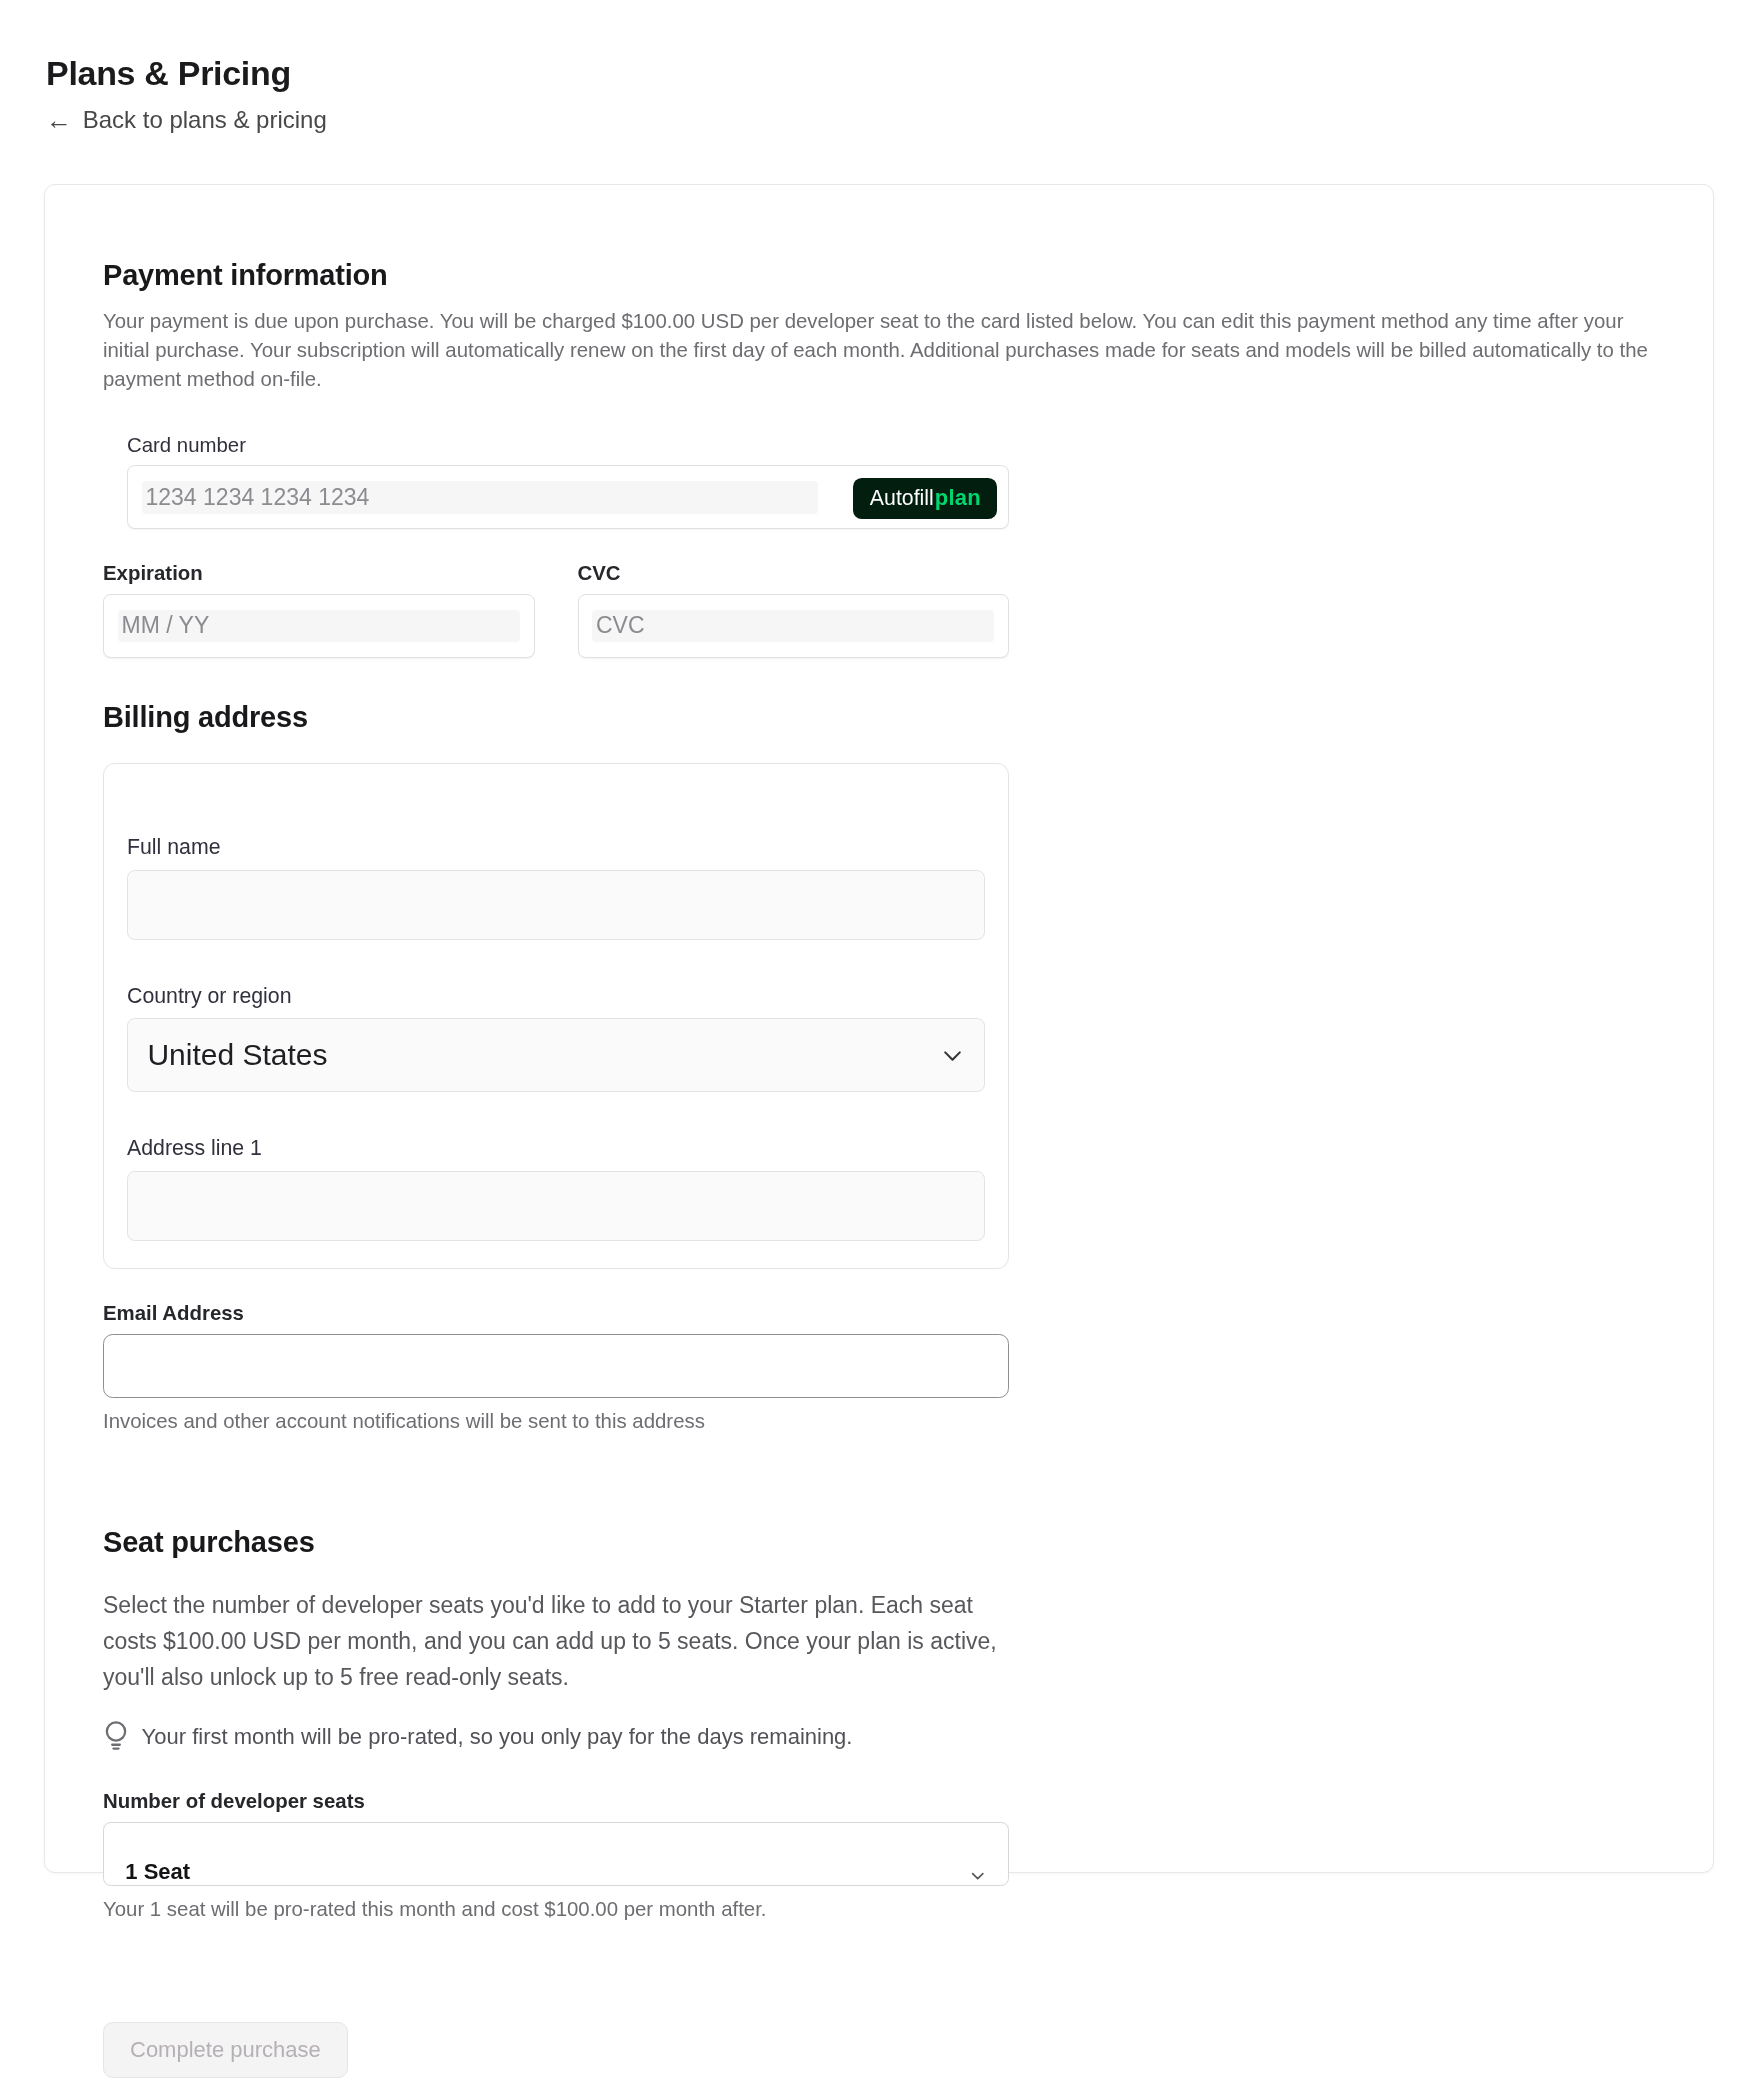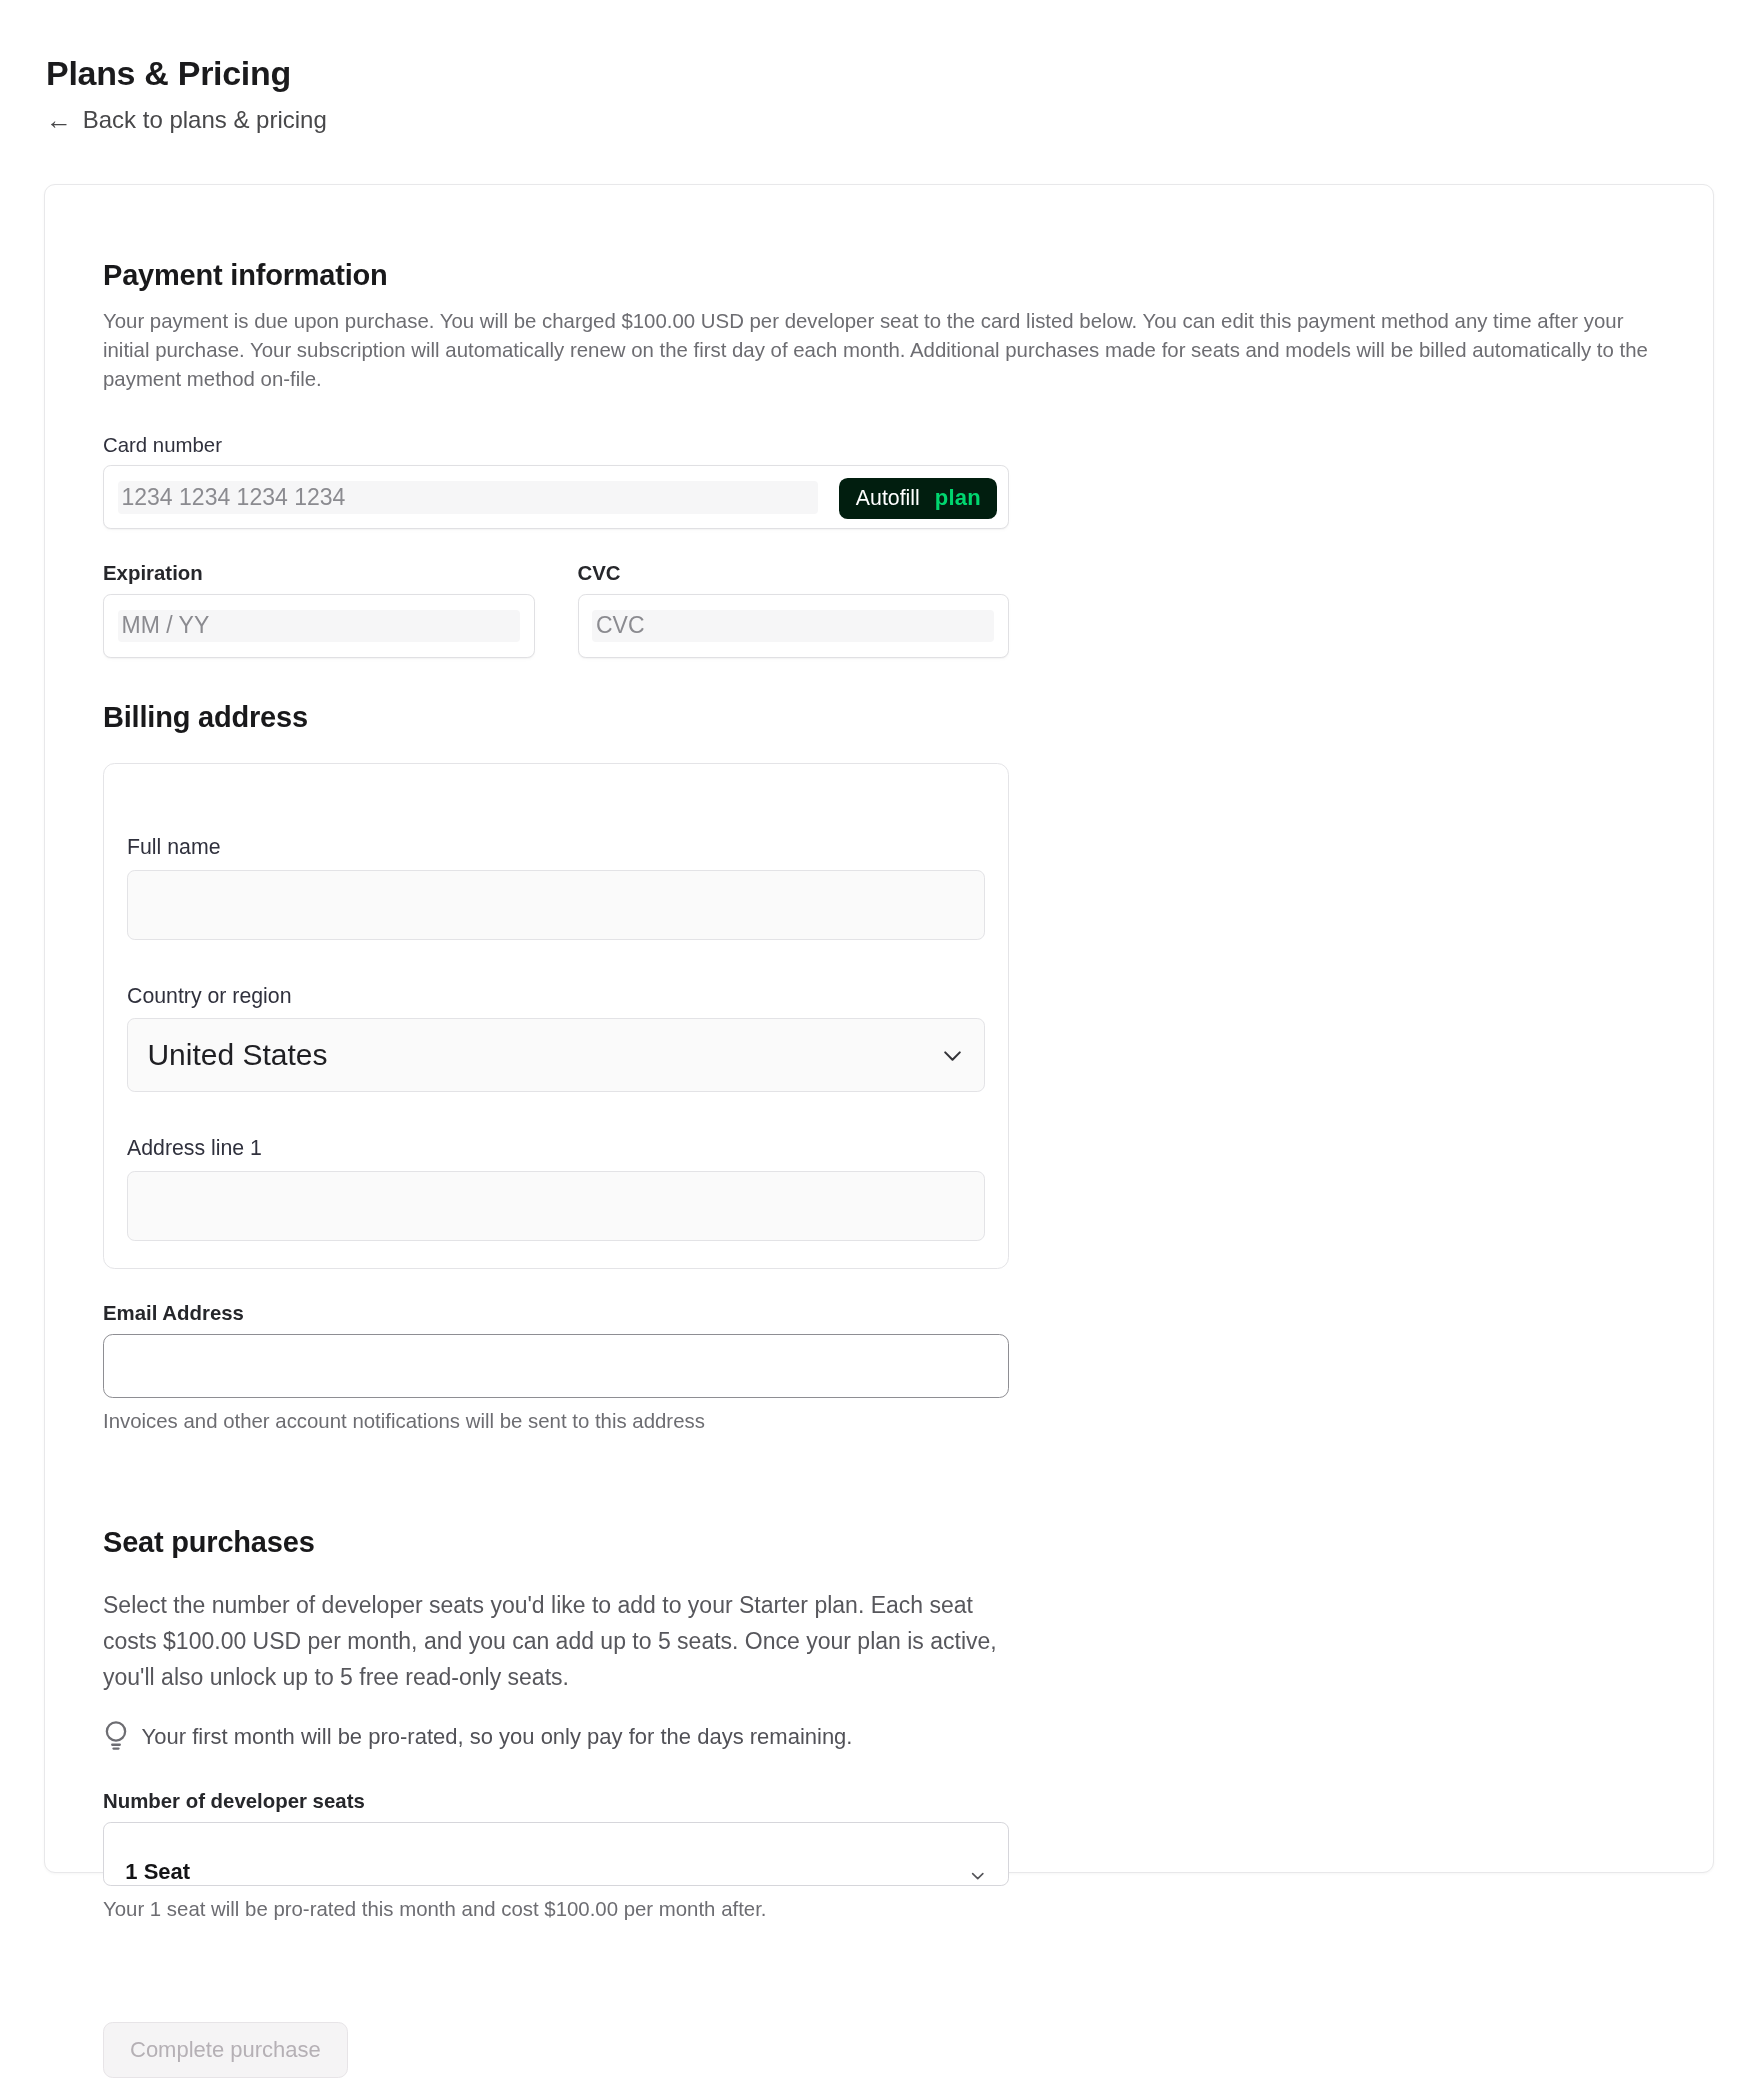--- a/index.html
+++ b/index.html
@@ -97,21 +97,21 @@
   .stripe-input input::placeholder { color: #8b8b90; opacity: 1; }
 
   .card-number-wrap { margin-top: 1.9px; }
 
   .autofill-btn {
     position: absolute;
     top: 11.6px; right: 10.7px;
     height: 41px;
     display: inline-flex;
     align-items: center;
-    gap: 15px;
+    gap: 1px;
     padding: 0 16.5px;
     background: #011e0f;
     border: none;
     border-radius: 8.7px;
     cursor: pointer;
     font-family: "Liberation Sans", sans-serif;
   }
   .autofill-btn .af-label { color: #ffffff; font-size: 21.3px; font-weight: 500; }
   .autofill-btn .af-brand { color: #00d66f; font-size: 22px; font-weight: 700; letter-spacing: 0.2px; }
 
@@ -243,21 +243,21 @@
   </a>
 </header>
 
 <main class="card">
 
   <section>
     <h2 class="section-heading">Payment information</h2>
     <p class="payment-desc">Your payment is due upon purchase. You will be charged $100.00 USD per developer seat to the card listed below. You can edit this payment method any time after your initial purchase. Your subscription will automatically renew on the first day of each month. Additional purchases made for seats and models will be billed automatically to the payment method on-file.</p>
 
     <div class="form-col">
-      <div class="card-number-wrap" style="margin-top:39px;">
+      <div class="card-number-wrap" style="margin-top:39px;margin-left:24px;">
         <label class="field-label">Card number</label>
         <div class="stripe-input">
           <div class="skeleton card-skel"></div>
           <input type="text" placeholder="1234 1234 1234 1234" style="">
           <button class="autofill-btn">
             <span class="af-label">Autofill</span>
             <span class="af-brand">plan</span>
           </button>
         </div>
       </div>

